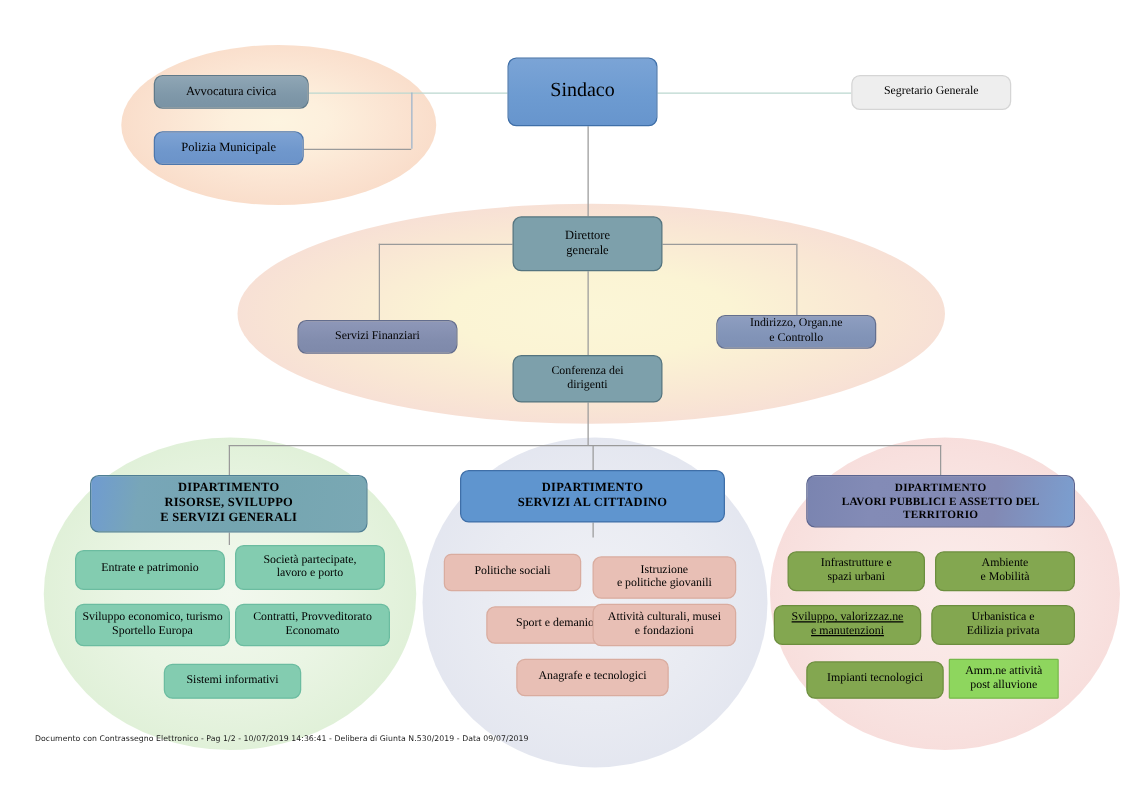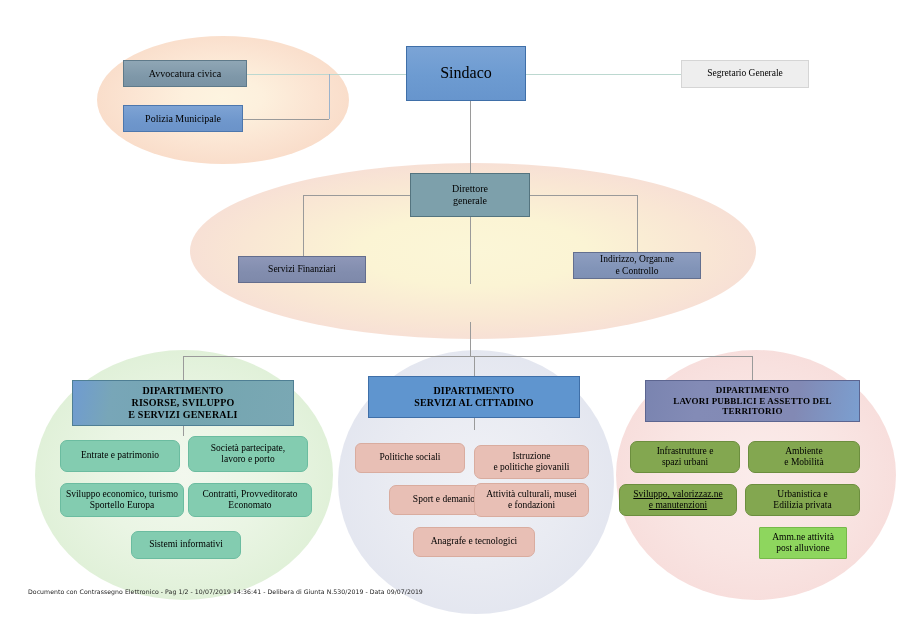--- a/index.html
+++ b/index.html
@@ -27,20 +27,21 @@
     position: absolute;
     box-sizing: border-box;
     display: flex;
     align-items: center;
     justify-content: center;
     text-align: center;
     line-height: 1.18;
     color: #000000;
     white-space: pre-line;
     z-index: 5;
+    border-radius: 7px;
   }
 
   
   .blob {
     position: absolute;
     border-radius: 50%;
     z-index: 1;
   }
 
   #blob-left {
@@ -249,20 +250,22 @@
   <div class="node" id="node-direttore">Direttore
 generale</div>
 
   <div class="node" id="node-polizia">Polizia Municipale</div>
 
   <div class="node" id="node-servizi-fin">Servizi Finanziari</div>
 
   <div class="node" id="node-indirizzo">Indirizzo, Organ.ne
 e Controllo</div>
 
+  <div class="node" id="node-conferenza">Conferenza dei
+dirigenti</div>
 
   <div class="node dept-head" id="node-dept1">DIPARTIMENTO
 RISORSE, SVILUPPO
 E SERVIZI GENERALI</div>
 
   <div class="chip chip-green" style="left:60px; top:440px; width:120px; height:32px;">Entrate e patrimonio</div>
   <div class="chip chip-green" style="left:188px; top:436px; width:120px; height:36px;">Società partecipate,
 lavoro e porto</div>
   <div class="chip chip-green" style="left:60px; top:483px; width:124px; height:34px;">Sviluppo economico, turismo
 Sportello Europa</div>
@@ -285,18 +288,19 @@
 LAVORI PUBBLICI E ASSETTO DEL TERRITORIO</div>
 
   <div class="chip chip-olive" style="left:630px; top:441px; width:110px; height:32px;">Infrastrutture e
 spazi urbani</div>
   <div class="chip chip-olive" style="left:748px; top:441px; width:112px; height:32px;">Ambiente
 e Mobilità</div>
   <div class="chip chip-olive" style="left:619px; top:484px; width:118px; height:32px;text-decoration:underline;">Sviluppo, valorizzaz.ne
 e manutenzioni</div>
   <div class="chip chip-olive" style="left:745px; top:484px; width:115px; height:32px;">Urbanistica e
 Edilizia privata</div>
+  <div class="chip chip-olive" style="left:645px; top:529px; width:110px; height:30px;">Impianti tecnologici</div>
   <div class="chip chip-bright" style="left:759px; top:527px; width:88px; height:32px;">Amm.ne attività
 post alluvione</div>
 
   <div id="footer">Documento con Contrassegno Elettronico - Pag 1/2 - 10/07/2019 14:36:41 - Delibera di Giunta N.530/2019 - Data 09/07/2019</div>
 
 </div>
 
 </body></html>

